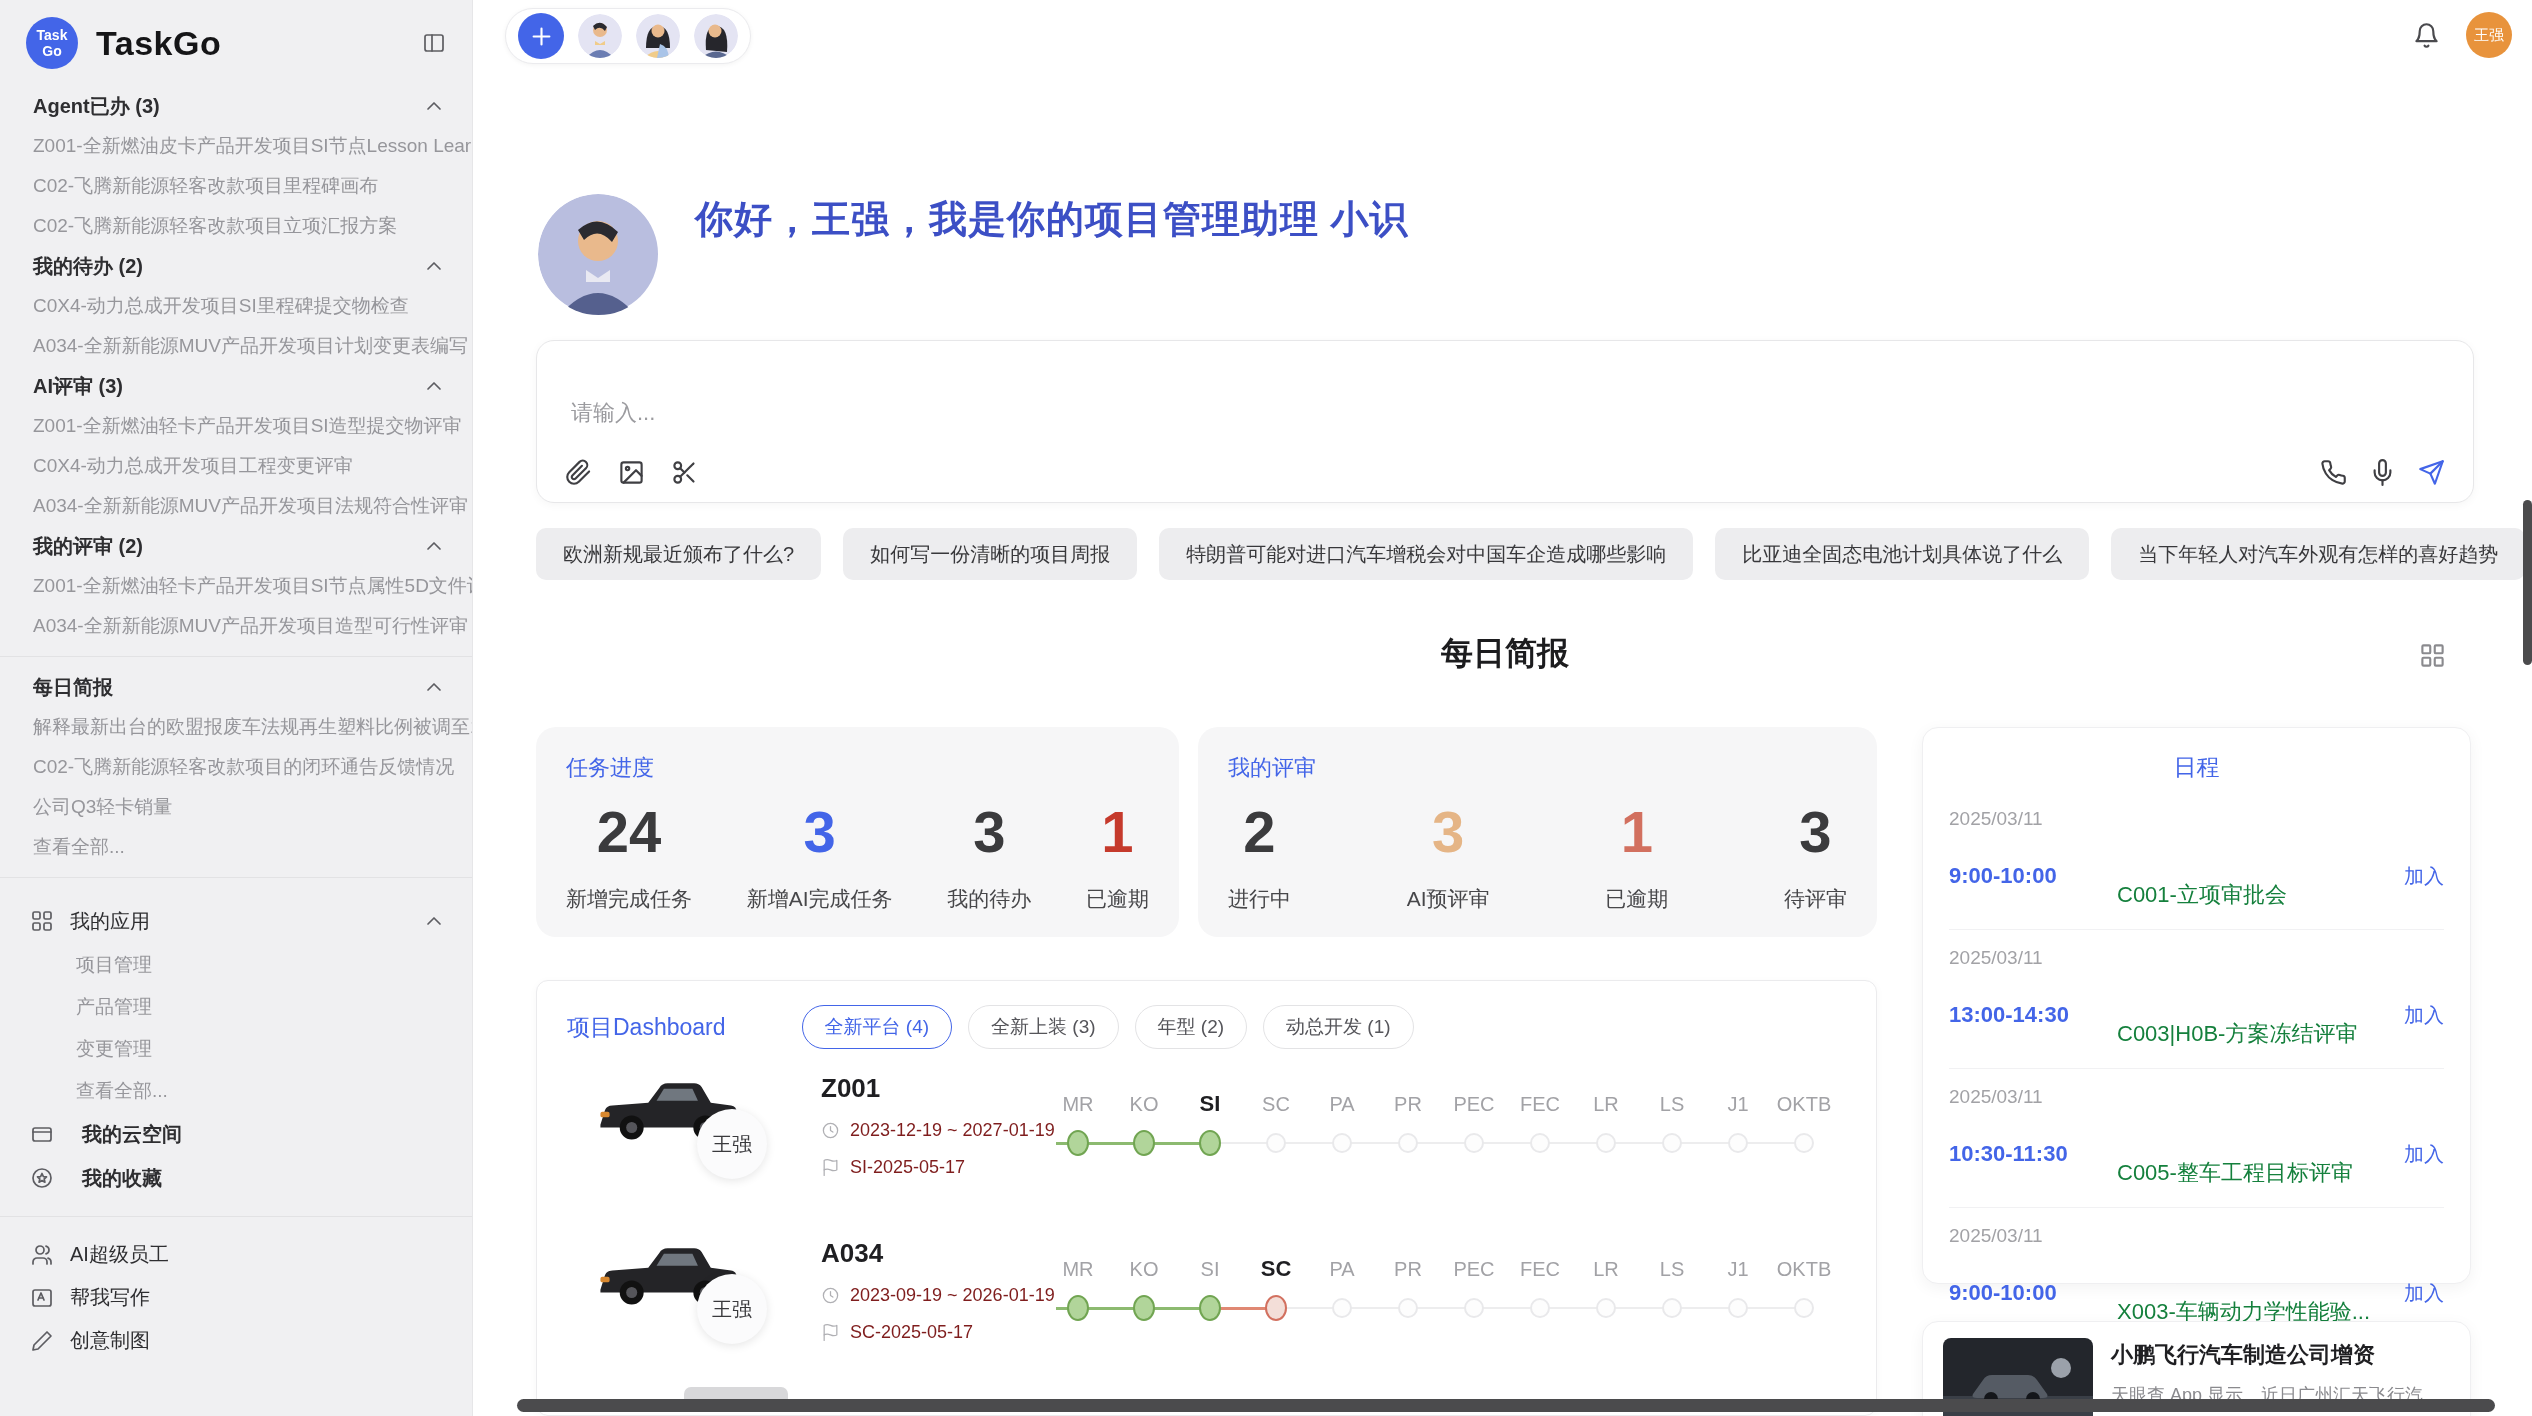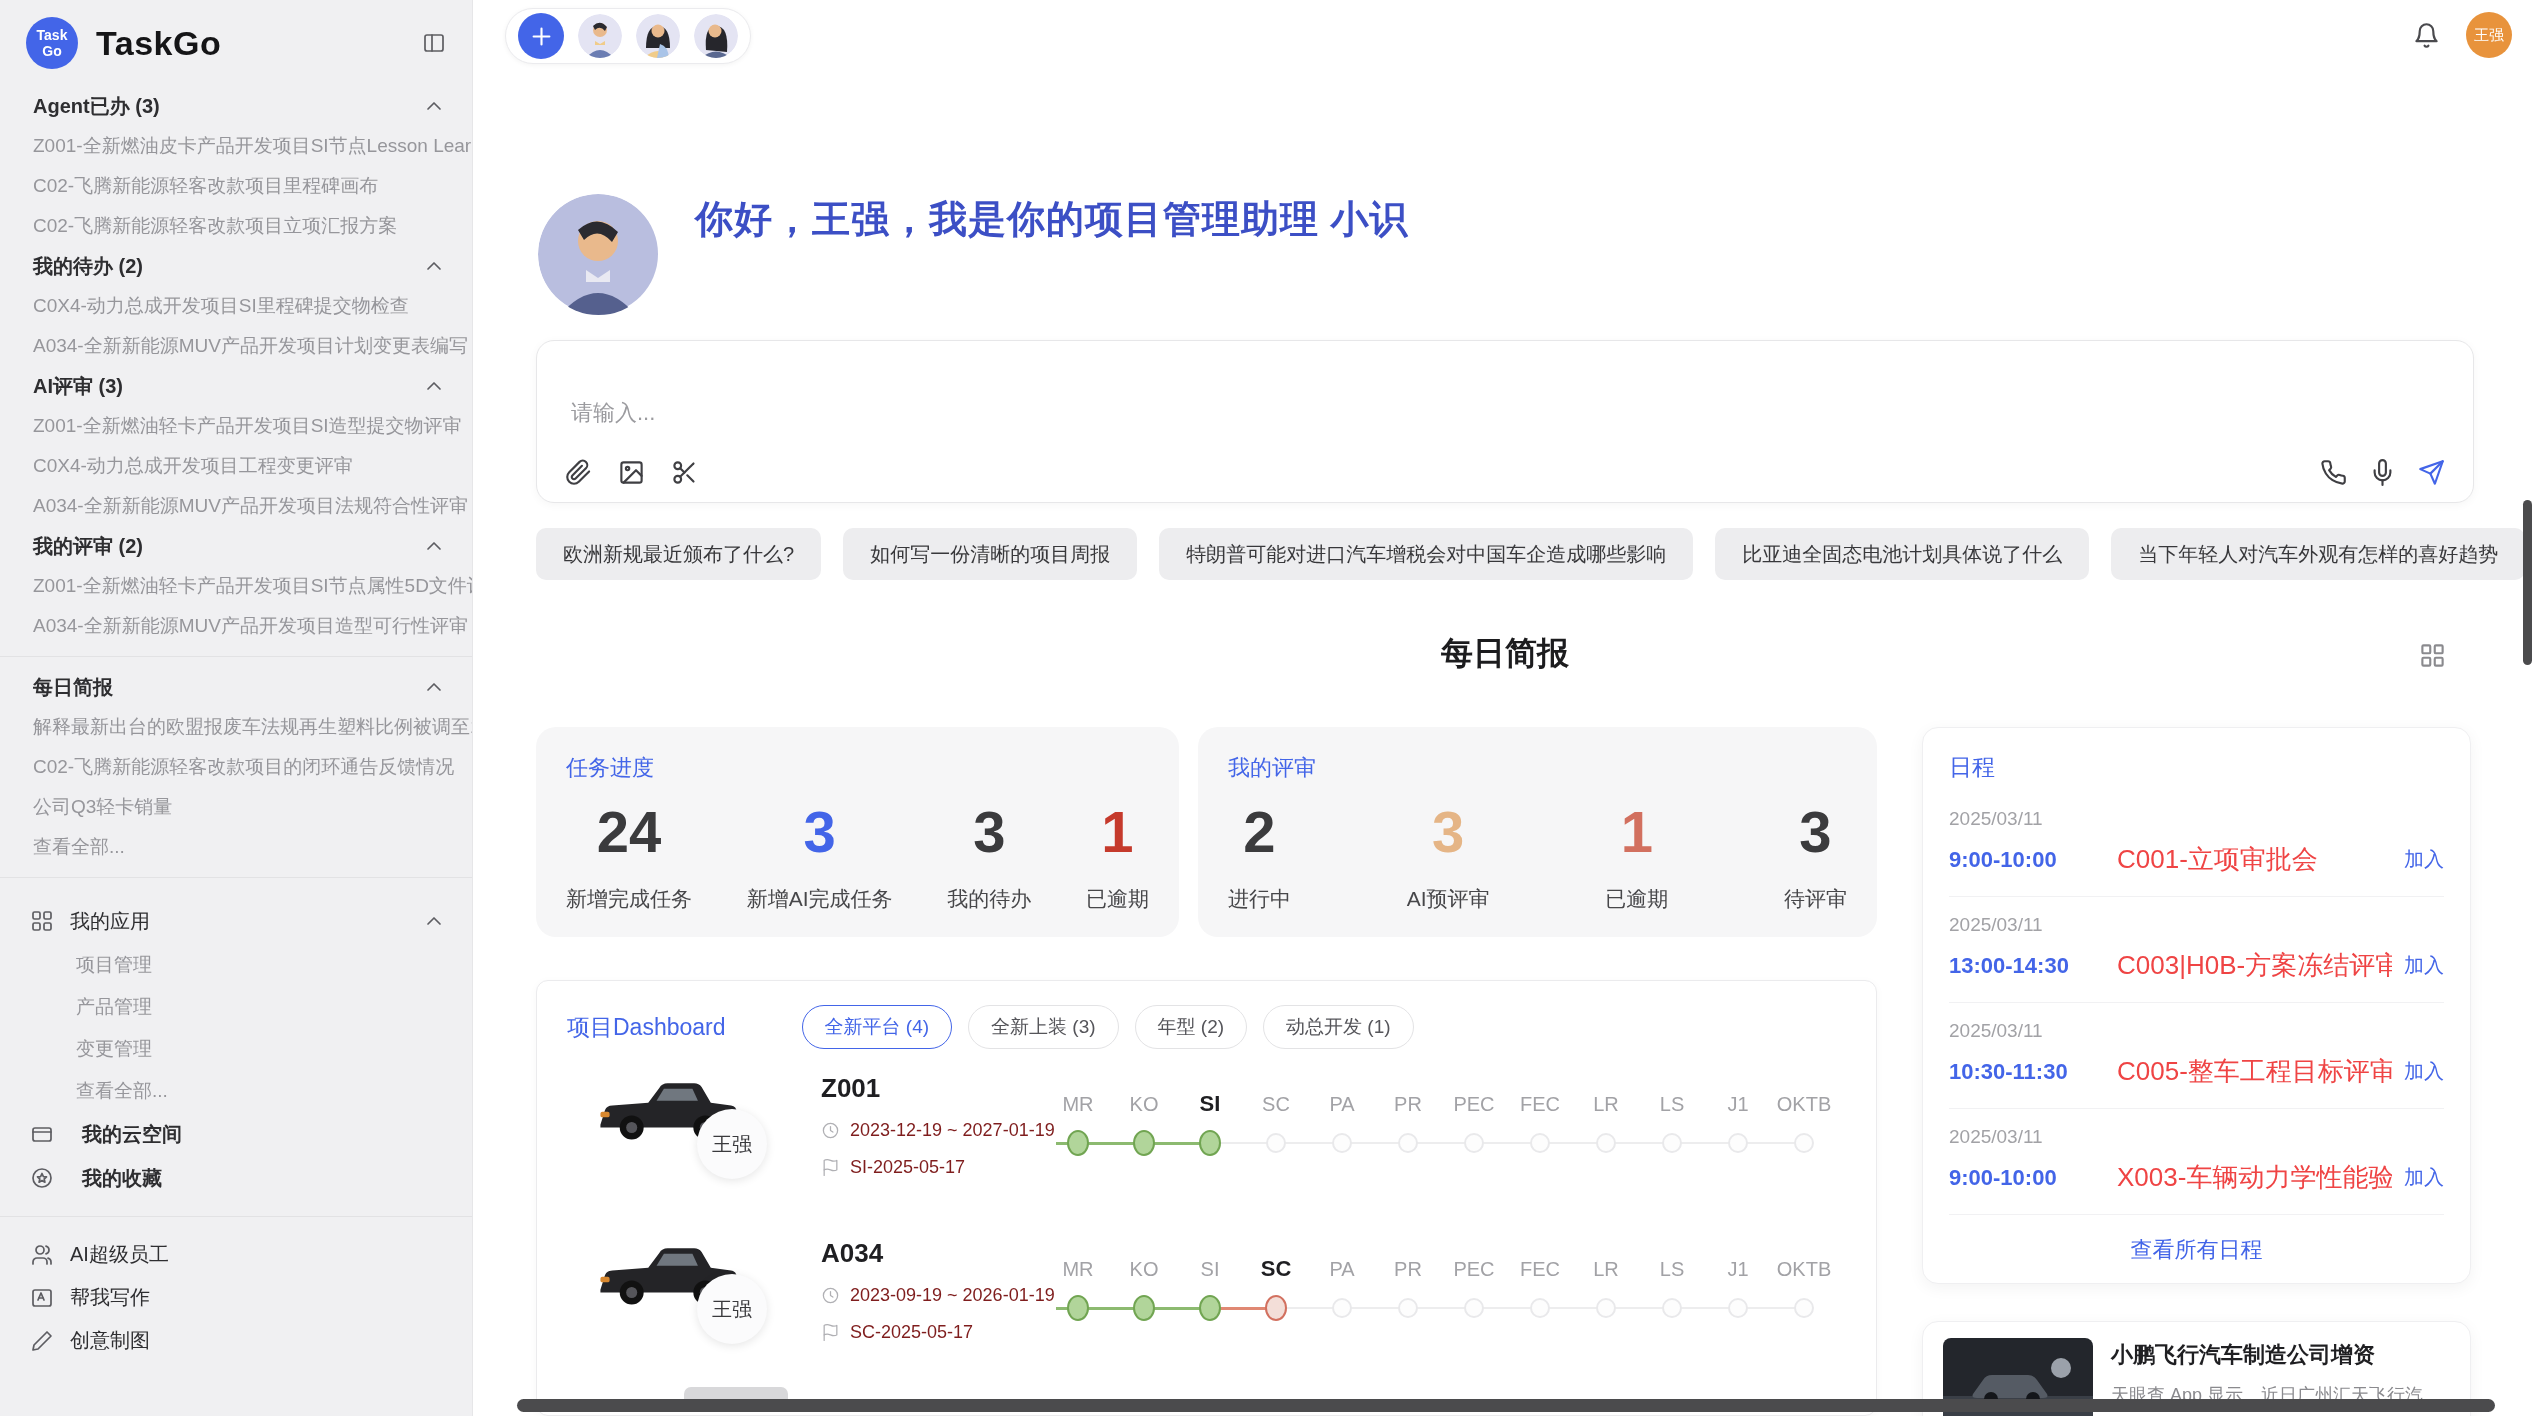--- a/index.html
+++ b/index.html
@@ -119,26 +119,26 @@
   .dotwrap { height:28px; margin-top:12px; display:flex; align-items:center; justify-content:center; }
   .dot { border-radius:50%; background:#fdfdfd; border:2px solid #e9e9eb; width:20px; height:20px; }
   .dot.done { width:22px; height:26px; background:#b1d59a; border:2px solid #71a552; }
   .dot.overdue { width:22px; height:26px; background:#f3ded8; border:2px solid #d2705f; }
   .peek { position:absolute; left:147px; top:406px; width:104px; height:14px;
     background:#d8d8da; border-radius:7px 7px 0 0; }
 
   .sched { position:absolute; left:1449px; top:727px; width:549px; height:557px; background:#fff;
     border:1px solid #efeff1; border-radius:16px; box-shadow:0 4px 16px rgba(0,0,0,.05);
     padding:24px 26px 18px; display:flex; flex-direction:column; }
-  .sched-title { text-align:left; font-size:23px; color:#4365e8; margin-bottom:8px; }
+  .sched-title { text-align:center; font-size:23px; color:#4365e8; margin-bottom:8px; }
   .sched-entry { padding:17px 0 19px; border-bottom:1px solid #f1f1f3; }
   .sched-date { font-size:19px; color:#a2a2a6; }
   .sched-main { display:flex; align-items:center; margin-top:12px; }
   .sched-time { font-size:22px; font-weight:600; color:#4365e8; width:168px; flex:0 0 auto; }
-  .sched-name { font-size:26px; color:#ef4444; flex:1; white-space:nowrap; overflow:hidden; }
+  .sched-name { font-size:22px; color:#15803d; flex:1; white-space:nowrap; overflow:hidden;margin-top:38px; }
   .sched-join { font-size:20px; color:#4365e8; margin-left:12px; cursor:pointer; }
   .sched-all { margin-top:auto; text-align:center; font-size:22px; color:#4365e8; padding-top:14px; cursor:pointer; }
 
   .news { position:absolute; left:1449px; top:1321px; width:549px; height:130px; background:#fff;
     border:1px solid #efeff1; border-radius:16px; box-shadow:0 4px 16px rgba(0,0,0,.05);
     padding:16px 20px; display:flex; gap:18px; }
   .news-thumb { width:150px; height:86px; border-radius:8px; overflow:hidden; flex:0 0 auto; }
   .news-title { font-size:22px; font-weight:700; color:#1f1f22; margin-top:2px; }
   .news-body { font-size:18px; color:#8a8a8e; margin-top:12px; line-height:26px; }
 

